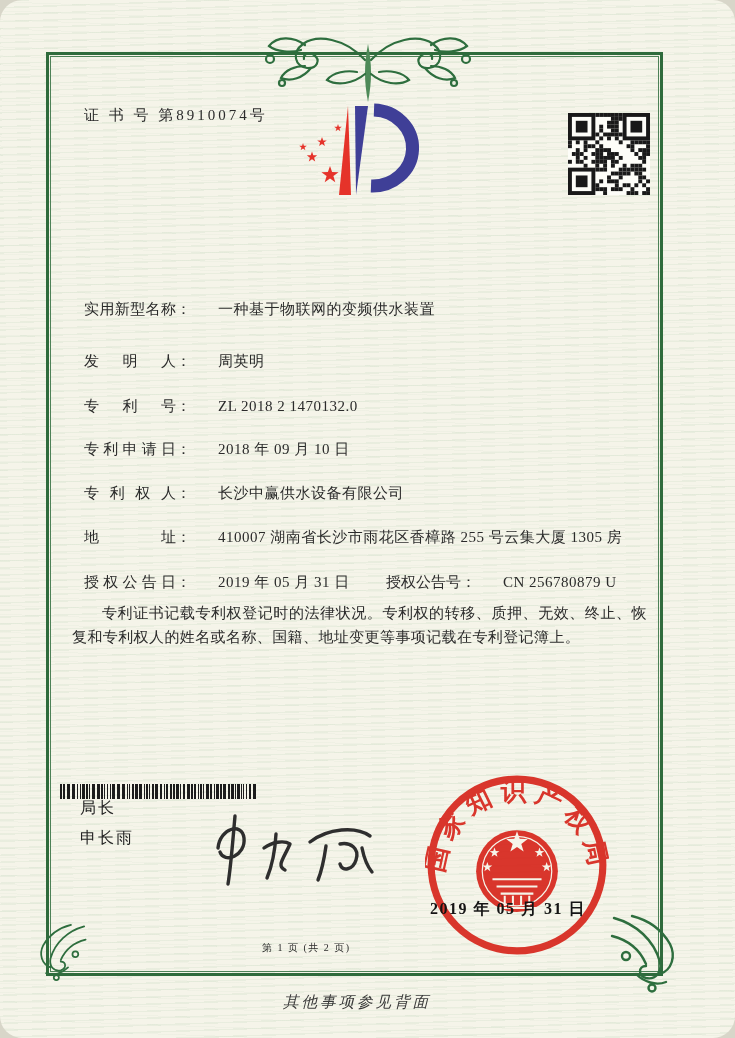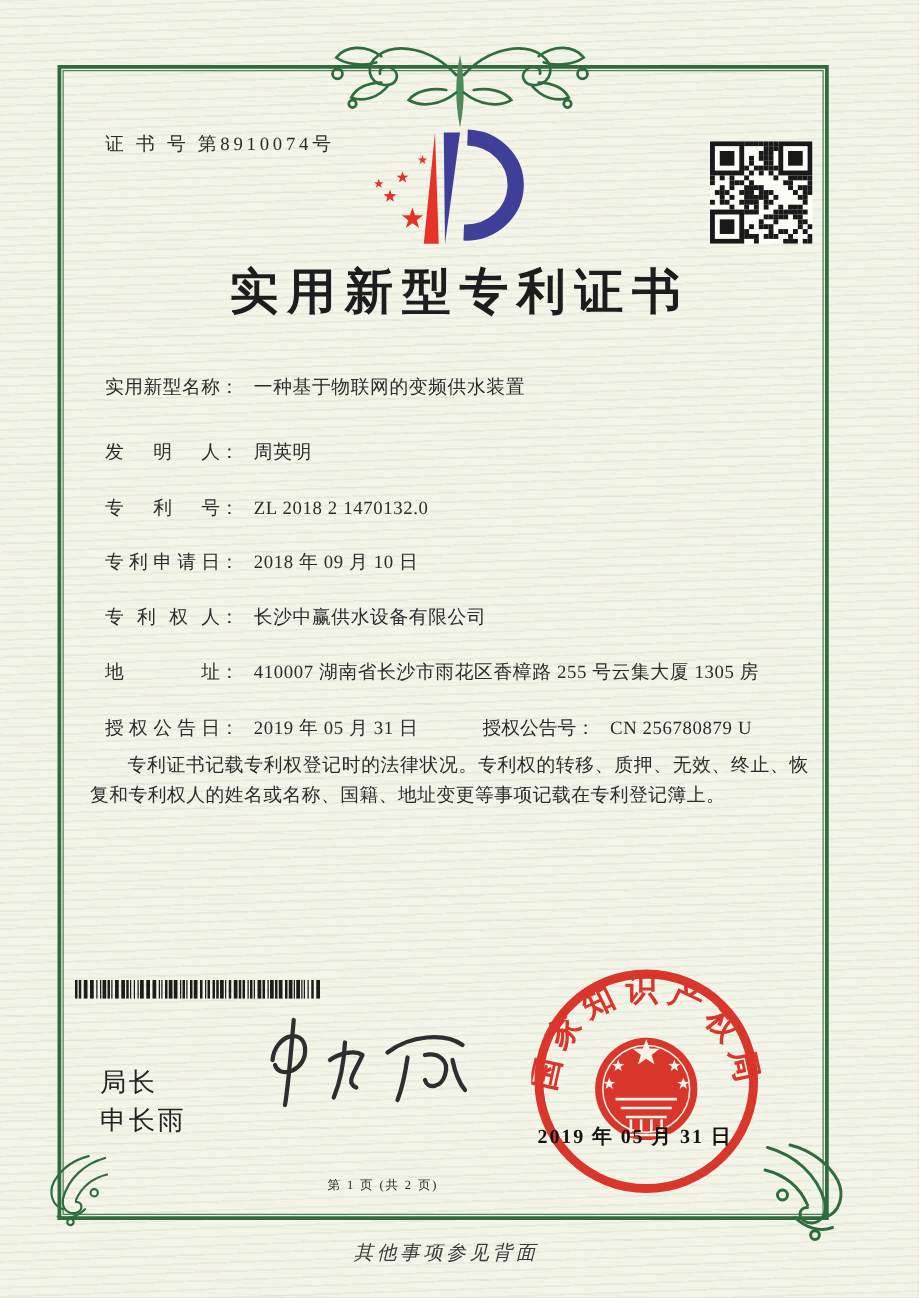--- a/index.html
+++ b/index.html
@@ -2,40 +2,40 @@
 <html><head>
 <meta charset="utf-8">
 <style>
   html,body{margin:0;padding:0;background:#d8d6c9;}
   .page{
     position:relative;width:735px;height:1038px;overflow:hidden;
     background-color:#f5f4e9;
     background-image:
       repeating-linear-gradient(178deg, rgba(150,190,150,.13) 0 1.5px, rgba(0,0,0,0) 1.5px 7px),
       repeating-linear-gradient(2deg, rgba(170,200,170,.08) 0 1px, rgba(0,0,0,0) 1px 9px);
-    font-family:"Liberation Serif","DejaVu Serif",serif;color:#2b2b2b;
+    font-family:"Liberation Serif","DejaVu Serif",serif;color:#2b2b2b;border-radius:22px;
   }
   .frame{position:absolute;left:46px;top:52px;width:611px;height:918px;border:3px solid #2f6b3c;z-index:1;}
   .frame-inner{position:absolute;inset:1px;border:1px solid #4d8157;}
   .ornament{position:absolute;z-index:2;}
   #orn-top{left:50%;top:26px;transform:translateX(-50%);}
   #orn-bl{left:30px;top:922px;}
   #orn-br{left:606px;top:912px;}
   .cert-no{position:absolute;left:84px;top:106px;font-size:15px;letter-spacing:3px;z-index:3;}
   .logo{position:absolute;left:298px;top:98px;z-index:3;}
   .qr{position:absolute;left:568px;top:113px;z-index:3;background:#fdfdf8;}
   .title{position:absolute;left:0;width:100%;top:206px;text-align:center;font-size:39px;font-weight:700;letter-spacing:7px;color:#1d1d1d;z-index:3;}
   .field{position:absolute;left:84px;right:56px;font-size:15px;z-index:3;white-space:nowrap;}
   .field-label{display:inline-block;width:92px;text-align:justify;text-align-last:justify;white-space:nowrap;vertical-align:bottom;}
-  .field-value{margin-left:12px;letter-spacing:.5px;}
+  .field-value{margin-left:27px;letter-spacing:.5px;}
   .grant-field{position:absolute;left:302px;top:0;}
   .paras{position:absolute;left:72px;top:601px;width:575px;font-size:15px;line-height:24px;text-align:justify;z-index:3;}
   .paras p{margin:0 0 4px 0;text-indent:2em;letter-spacing:.4px;}
   .barcode{position:absolute;left:60px;top:784px;z-index:3;}
-  .officer{position:absolute;left:80px;top:854px;font-family:Liberation Mono, monospace;font-size:21px;line-height:30px;letter-spacing:2px;color:#222;z-index:3;}
+  .officer{position:absolute;left:80px;top:793px;font-family:Liberation Serif, serif;font-size:16px;line-height:30px;letter-spacing:2px;color:#222;z-index:3;}
   .signature{position:absolute;left:190px;top:806px;z-index:4;}
   .seal{position:absolute;left:425px;top:773px;z-index:4;opacity:.93;}
   .seal-date{position:absolute;left:430px;top:899px;font-size:16px;font-weight:600;letter-spacing:1.5px;color:#141414;z-index:5;}
   .page-no{position:absolute;left:262px;top:941px;font-size:10px;letter-spacing:1.5px;z-index:3;}
   .back-note{position:absolute;left:256px;top:992px;font-size:15.5px;font-style:italic;letter-spacing:3px;color:#3a3a3a;z-index:3;margin-left:27px;}
 </style>
 </head>
 <body>
 
 <div class="page">
@@ -236,21 +236,20 @@
       <rect x="4" y="4" width="20" height="20" fill="#fdfdf8"></rect>
       <rect x="8" y="8" width="12" height="12" fill="#191919"></rect>
       <rect x="56" y="0" width="28" height="28" fill="#191919"></rect>
       <rect x="60" y="4" width="20" height="20" fill="#fdfdf8"></rect>
       <rect x="64" y="8" width="12" height="12" fill="#191919"></rect>
       <rect x="0" y="56" width="28" height="28" fill="#191919"></rect>
       <rect x="4" y="60" width="20" height="20" fill="#fdfdf8"></rect>
       <rect x="8" y="64" width="12" height="12" fill="#191919"></rect>
     </svg>
 
-  <div class="title">实用新型专利证书</div>
 
   <div class="field" style="top:300px">
     <span class="field-label">实用新型名称</span><span>：</span><span class="field-value">一种基于物联网的变频供水装置</span>
   </div>
   <div class="field" style="top:352px">
     <span class="field-label">发明人</span><span>：</span><span class="field-value">周英明</span>
   </div>
   <div class="field" style="top:397px">
     <span class="field-label">专利号</span><span>：</span><span class="field-value">ZL 2018 2 1470132.0</span>
   </div>

